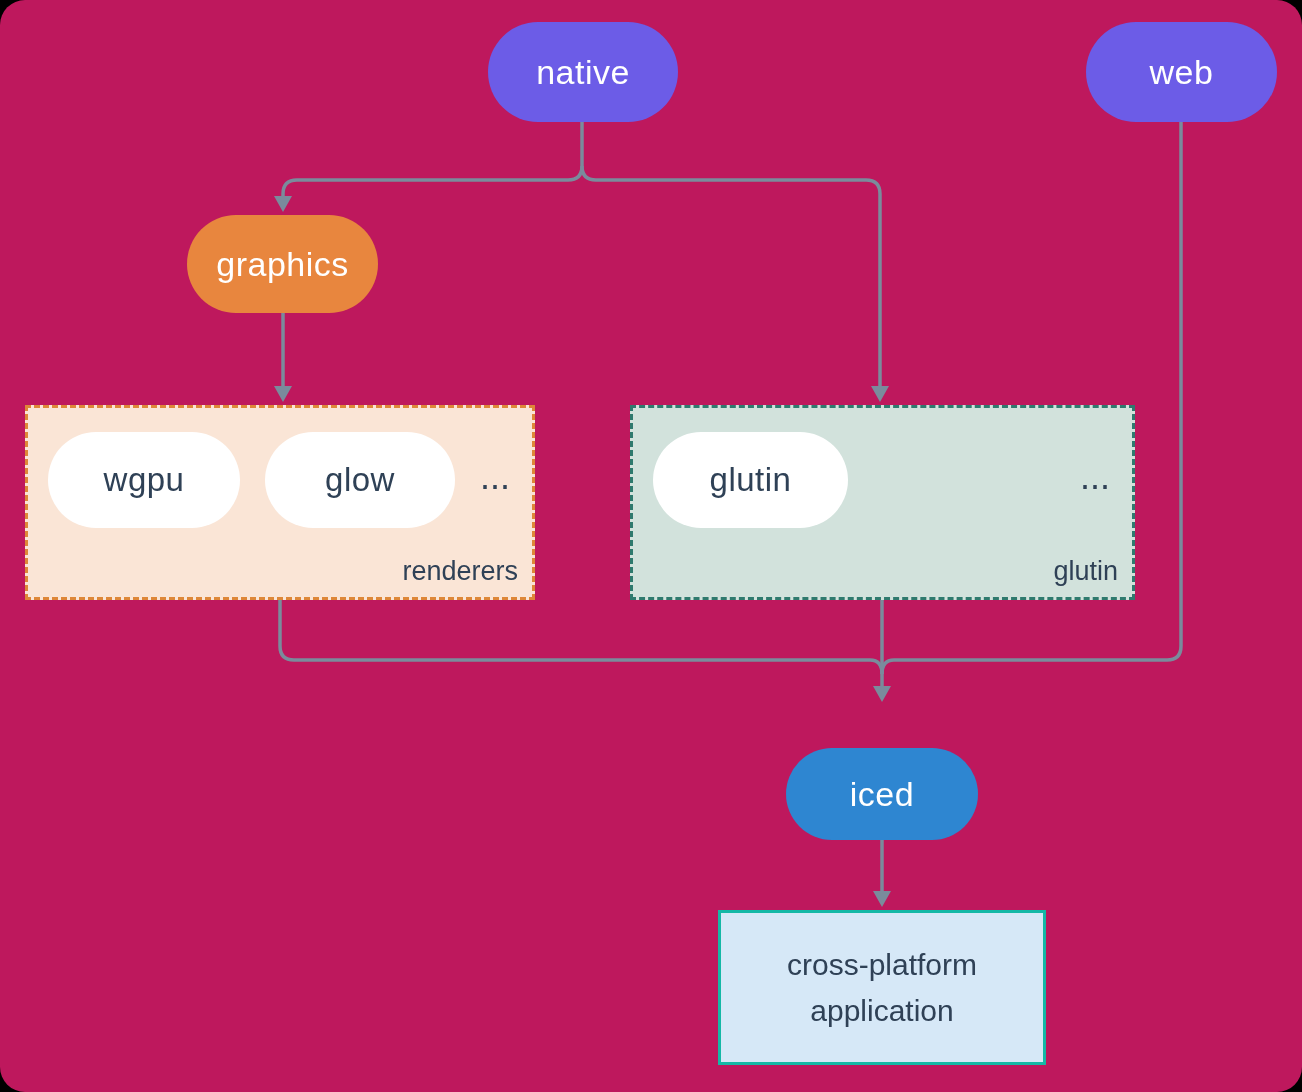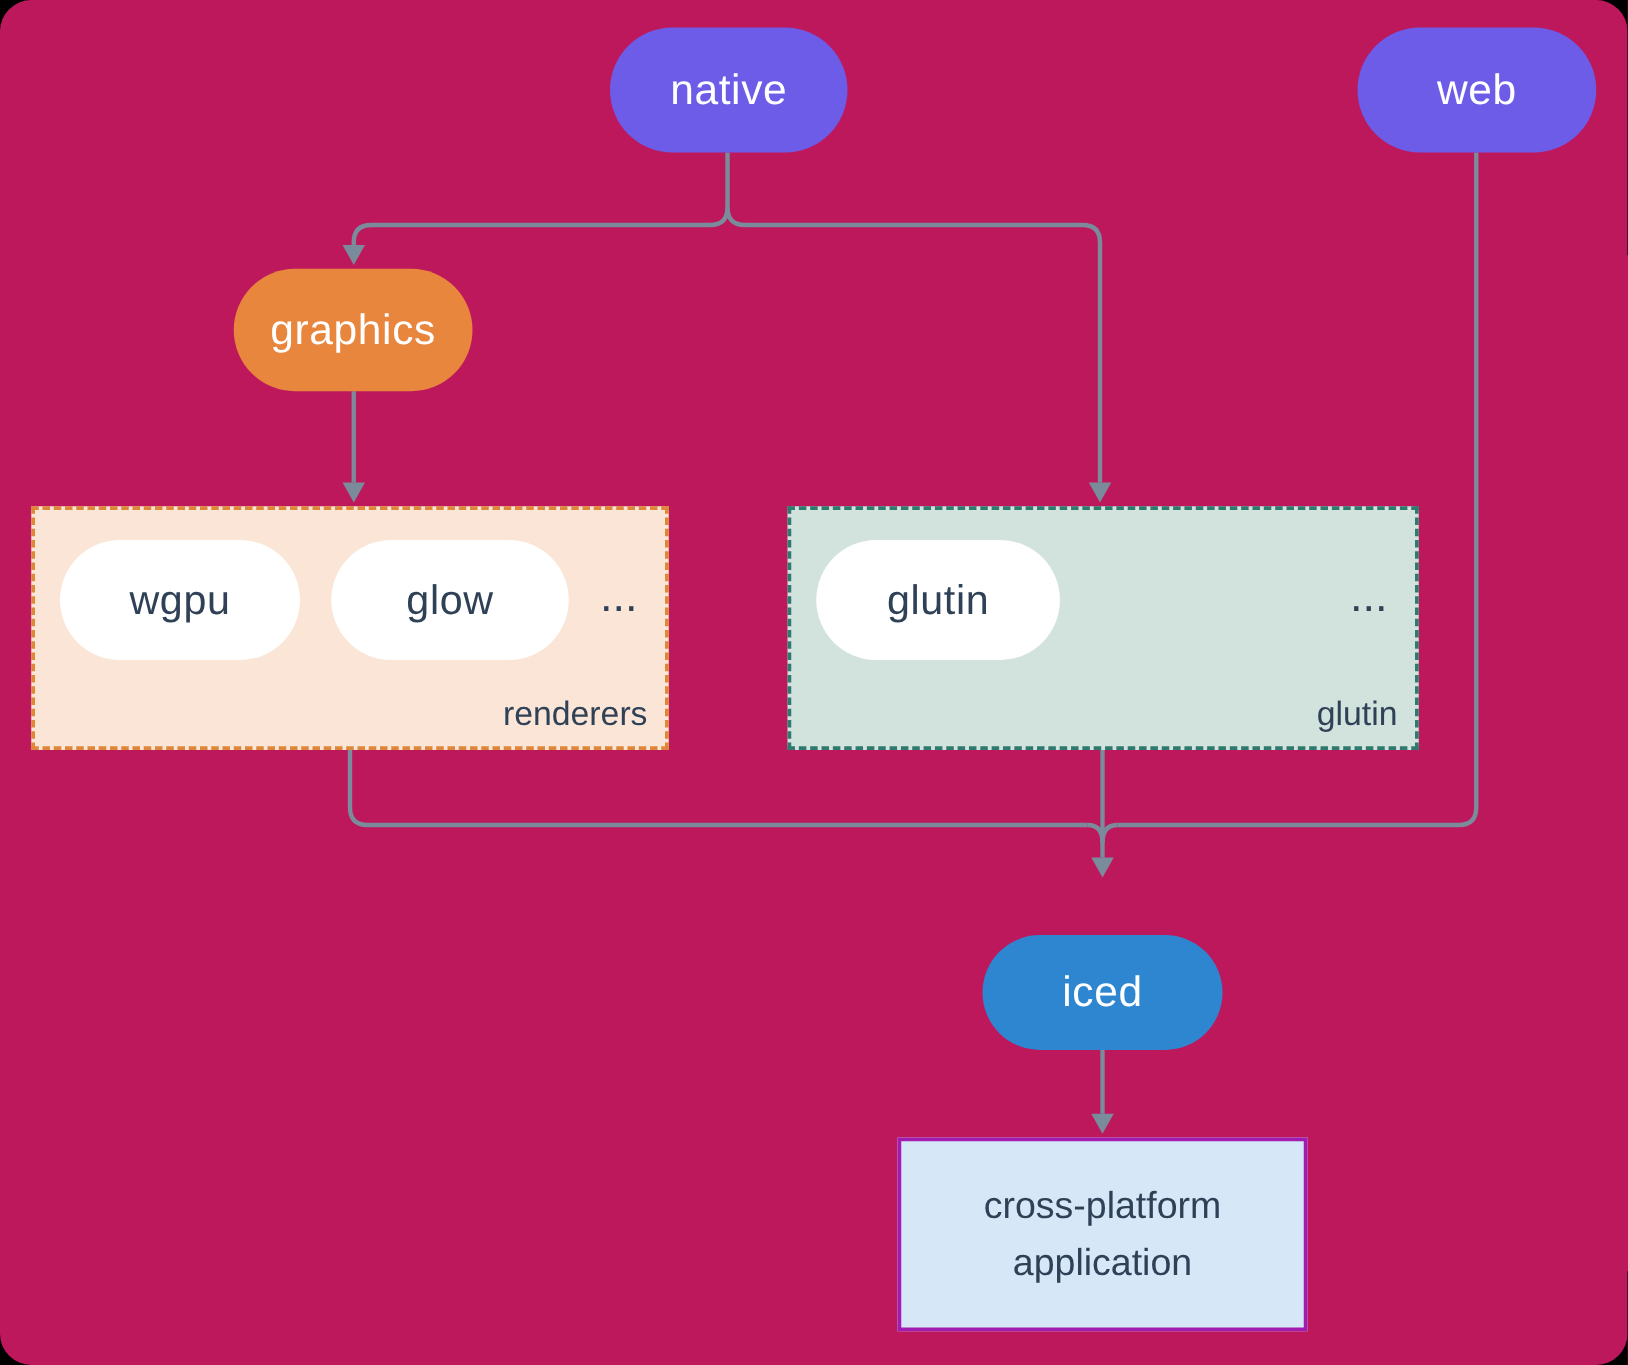--- a/index.html
+++ b/index.html
@@ -88,21 +88,21 @@
     text-align: right;
   }
   .app-box {
     position: absolute;
     left: 718px;
     top: 910px;
     width: 328px;
     height: 155px;
     box-sizing: border-box;
     background: #D6E8F7;
-    border: 3px solid #a21caf;
+    border: 3px solid #14b8a6;
     display: flex;
     align-items: center;
     justify-content: flex-end;
     text-align: center;
     color: #2F4156;
     font-size: 30px;
     line-height: 1.53;
     padding: 0 40px;
   }
 </style>

